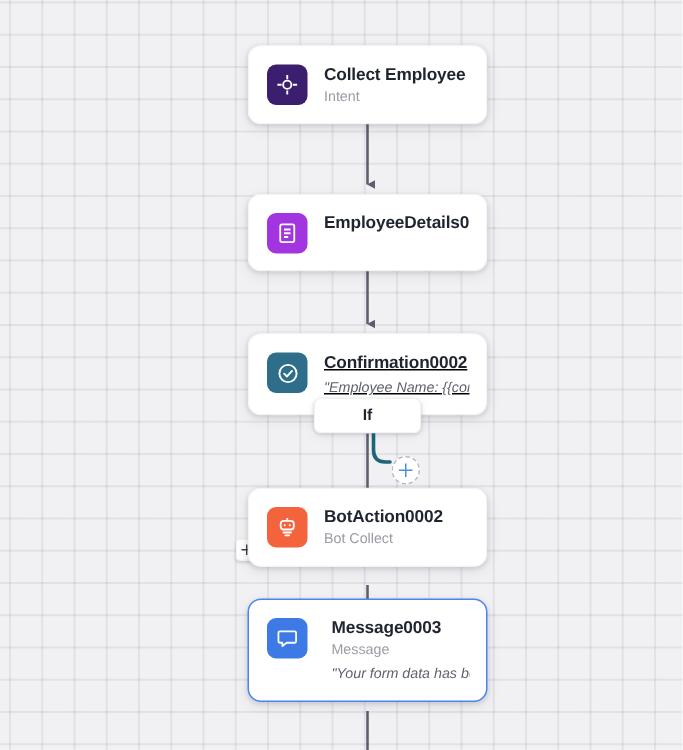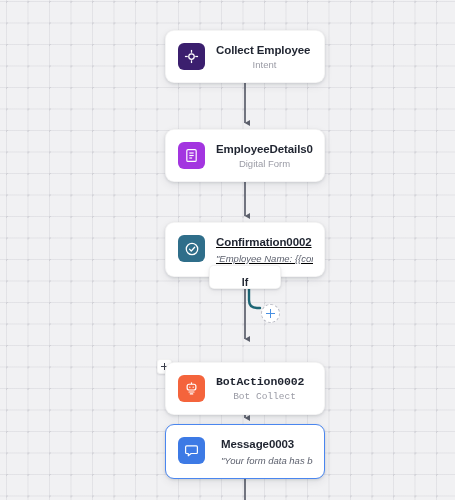--- a/index.html
+++ b/index.html
@@ -81,53 +81,52 @@
     overflow: hidden;
   }
 
   .node-sub {
     font-size: 9.5px;
     color: #9a9ba5;
     line-height: 13px;
     margin-top: 1px;
     white-space: nowrap;
     overflow: hidden;
-    text-align: center;
   }
 
   .node-quote {
     font-size: 9.5px;
     font-style: italic;
     color: #5d616e;
     line-height: 13px;
     margin-top: 3px;
     white-space: nowrap;
     overflow: hidden;
   }
 
   
   #node-intent      { top: 30px; }
   #node-form        { top: 129px; }
   #node-confirm     { top: 222px; text-decoration: underline; }
-  #node-botaction   { top: 362px; font-family: Liberation Mono, monospace; }
-  #node-message     { top: 424px; gap: 16px; }
+  #node-botaction   { top: 325px; }
+  #node-message     { top: 399px; gap: 16px; }
 
   
   .branch-label {
     position: absolute;
     left: 209px;
     top: 265px;
     width: 72px;
     height: 24px;
     background: #ffffff;
     border-radius: 5px;
     border: 1px solid rgba(0,0,0,0.05);
     box-shadow: 0 1px 2px rgba(18,23,41,0.12), 0 2px 7px rgba(18,23,41,0.06);
     display: flex;
-    align-items: flex-end;
+    align-items: center;
     justify-content: center;
     font-size: 10.5px;
     font-weight: bold;
     color: #1f2430;
   }
 
   
   .add-round {
     position: absolute;
     left: 261px;
@@ -223,21 +222,20 @@
     <div class="node-icon" style="background:#a335e0;">
       <svg width="15" height="15" viewBox="0 0 24 24" fill="none" stroke="#ffffff" stroke-width="1.9">
         <rect x="4.5" y="2.5" width="15" height="19" rx="2"></rect>
         <line x1="8.5" y1="8" x2="15.5" y2="8"></line>
         <line x1="8.5" y1="12" x2="15.5" y2="12"></line>
         <line x1="8.5" y1="16" x2="13" y2="16"></line>
       </svg>
     </div>
     <div class="node-body">
       <div class="node-title">EmployeeDetails00...</div>
-      <div class="node-sub">Digital Form</div>
     </div>
   </div>
 
   <div class="node" id="node-confirm">
     <div class="node-icon" style="background:#2f6e8a;">
       <svg width="16" height="16" viewBox="0 0 24 24" fill="none" stroke="#ffffff" stroke-width="1.9">
         <circle cx="12" cy="12" r="8.6"></circle>
         <path d="M8.2,12.2 L10.9,15 L16,9.4" stroke-linecap="round" stroke-linejoin="round"></path>
       </svg>
     </div>
@@ -272,17 +270,18 @@
   </div>
 
   <div class="node selected" id="node-message">
     <div class="node-icon" style="background:#3d7ae5;">
       <svg width="15" height="15" viewBox="0 0 24 24" fill="none" stroke="#ffffff" stroke-width="1.9">
         <path d="M4.2,4.6 h15.6 a1.6,1.6 0 0 1 1.6,1.6 v9 a1.6,1.6 0 0 1 -1.6,1.6 h-8.4 l-4.6,3.6 v-3.6 h-2.6 a1.6,1.6 0 0 1 -1.6,-1.6 v-9 a1.6,1.6 0 0 1 1.6,-1.6 z" stroke-linejoin="round"></path>
       </svg>
     </div>
     <div class="node-body">
       <div class="node-title">Message0003</div>
+      <div class="node-sub">Message</div>
       <div class="node-quote">"Your form data has bee..."</div>
     </div>
   </div>
 
 </div>
 
 </body></html>

